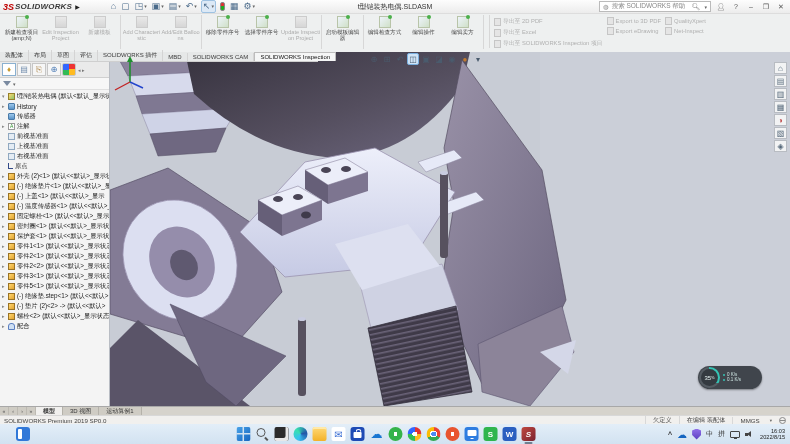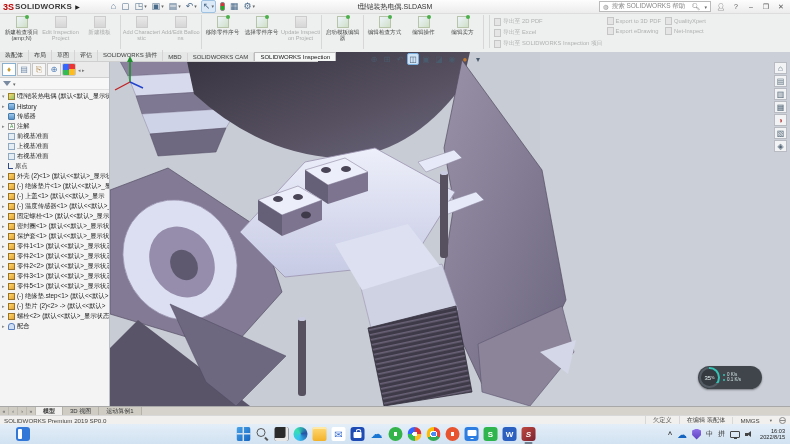--- a/index.html
+++ b/index.html
@@ -2,21 +2,21 @@
 <html><head>
 <meta charset="utf-8">
 <style>
   html,body{margin:0;padding:0;background:#9aa0a8;}
   *{box-sizing:border-box;}
   .app{position:relative;width:790px;height:444px;overflow:hidden;background:#eef0f0;
        font-family:"Liberation Sans",sans-serif;color:#333;-webkit-font-smoothing:none;}
   
   .titlebar{position:absolute;left:0;top:0;width:790px;height:14px;background:linear-gradient(#fdfdfd,#ececec);
             display:flex;align-items:center;font-size:7px;border-bottom:1px solid #ddd;}
-  .logo{display:flex;align-items:center;margin-left:3px;font-weight:bold;}
+  .logo{display:flex;align-items:center;margin-left:3px;font-weight:bold;font-style:italic;}
   .logo .l3d{color:#c00000;font-size:9px;margin-right:1px;}
   .logo .lsw{color:#3a3a3a;font-size:8px;letter-spacing:.2px;}
   .logo-arrow{color:#222;font-size:6px;margin:0 4px 0 3px;}
   .qa{display:flex;align-items:center;gap:3px;margin-left:26px;}
   .qa-it{display:flex;align-items:center;color:#4a6a8a;font-size:9px;line-height:1;padding:1px;border-radius:2px;}
   .qa-it.pressed{background:#dce9f6;border:1px solid #9ec2e2;}
   .qa-car{font-size:5px;color:#666;margin-left:1px;}
   .qa-rebuild{width:5px;height:9px;border-radius:2px;background:linear-gradient(#d33 0 50%,#2a2 50%);border:1px solid #888;}
   .tb-title{position:absolute;left:0;right:0;text-align:center;font-size:7px;color:#333;pointer-events:none;}
   .tb-right{margin-left:auto;display:flex;align-items:center;gap:5px;margin-right:4px;}

